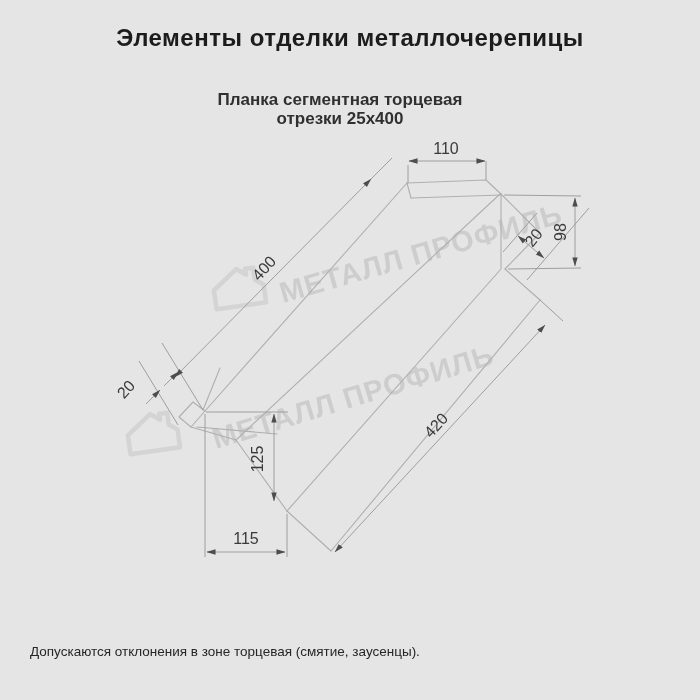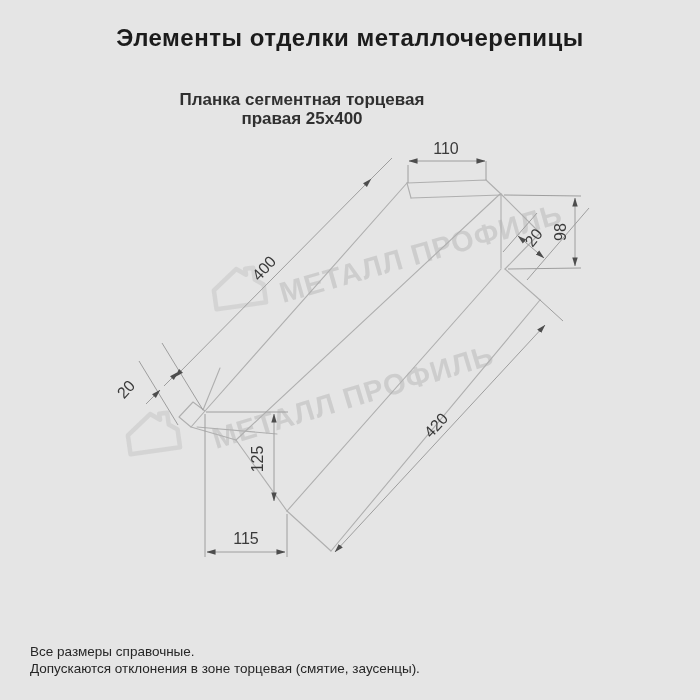--- a/index.html
+++ b/index.html
@@ -6,21 +6,21 @@
   .page{
     position:relative;width:700px;height:700px;background:#e5e5e5;overflow:hidden;
     font-family:"Liberation Sans", sans-serif;
   }
   .page-title{
     position:absolute;top:24px;left:0;width:700px;text-align:center;
     font-size:24px;font-weight:bold;color:#1c1c1c;letter-spacing:0.5px;
   }
   .subtitle{
     position:absolute;top:90px;left:0;width:604px;text-align:center;
-    font-size:17px;font-weight:bold;color:#303030;line-height:19px;
+    font-size:17px;font-weight:bold;color:#303030;line-height:19px;padding-left:38px;
   }
   .drawing-svg{position:absolute;top:0;left:0;}
   .footer-notes{
     position:absolute;left:30px;top:643px;
     font-size:13.5px;color:#262626;line-height:17px;
   }
   .dim-text{
     font-size:16px;fill:#3a3a3a;
     font-family:"Liberation Sans", sans-serif;
   }
@@ -31,21 +31,21 @@
 </style>
 </head>
 <body>
 
 <div class="page">
 
   <div class="page-title">Элементы отделки металлочерепицы</div>
 
   <div class="subtitle">
     <div>Планка сегментная торцевая</div>
-    <div>правая 25x400</div>
+    <div>отрезки 25x400</div>
   </div>
 
   <svg class="drawing-svg" width="700" height="700" viewBox="0 0 700 700">
     <defs>
       <marker id="arr" viewBox="0 0 10 8" refX="9.5" refY="4" markerWidth="9" markerHeight="8" orient="auto-start-reverse" markerUnits="userSpaceOnUse">
         <path d="M0,1 L10,4 L0,7 Z" fill="#4d4d4d"></path>
       </marker>
     </defs>
 
     <g>
@@ -110,17 +110,16 @@
       <text class="dim-text" transform="translate(566,232) rotate(-90)">98</text>
       <text class="dim-text" transform="translate(538,241) rotate(-52)">20</text>
       <text class="dim-text" transform="translate(130,393) rotate(-47)">20</text>
       <text class="dim-text" transform="translate(263,459) rotate(-90)">125</text>
       <text class="dim-text" transform="translate(440,429) rotate(-47)">420</text>
       <text class="dim-text" transform="translate(246,544)">115</text>
     </g>
   </svg>
 
   <div class="footer-notes">
-    <div>Все размеры справочные.</div>
     <div>Допускаются отклонения в зоне торцевая (смятие, заусенцы).</div>
   </div>
 
 </div>
 
 </body></html>

